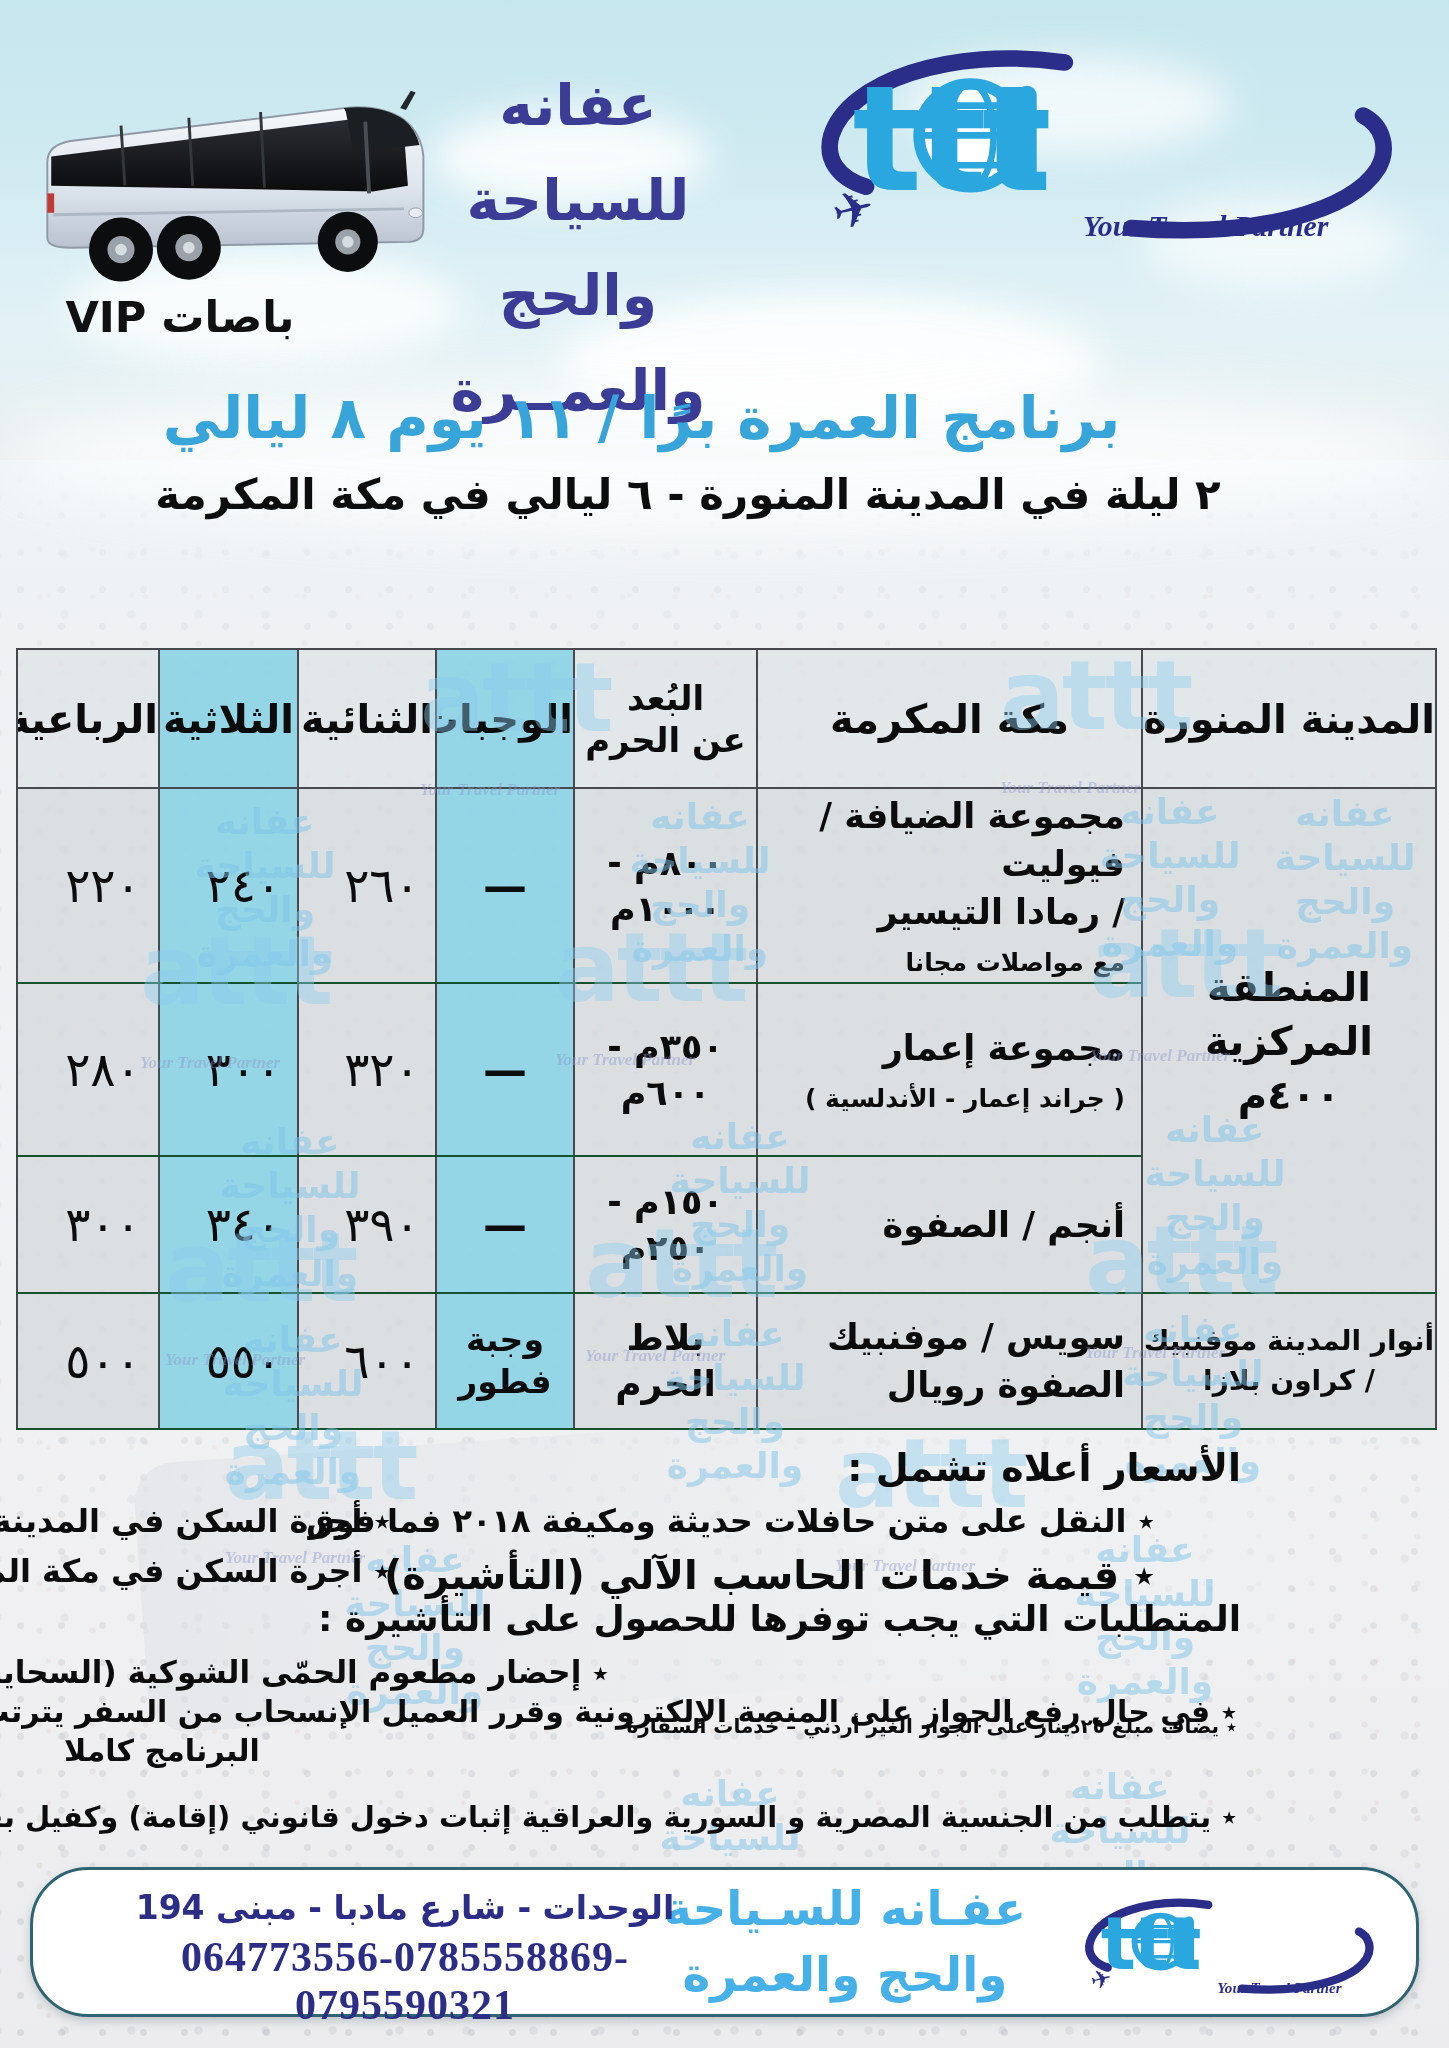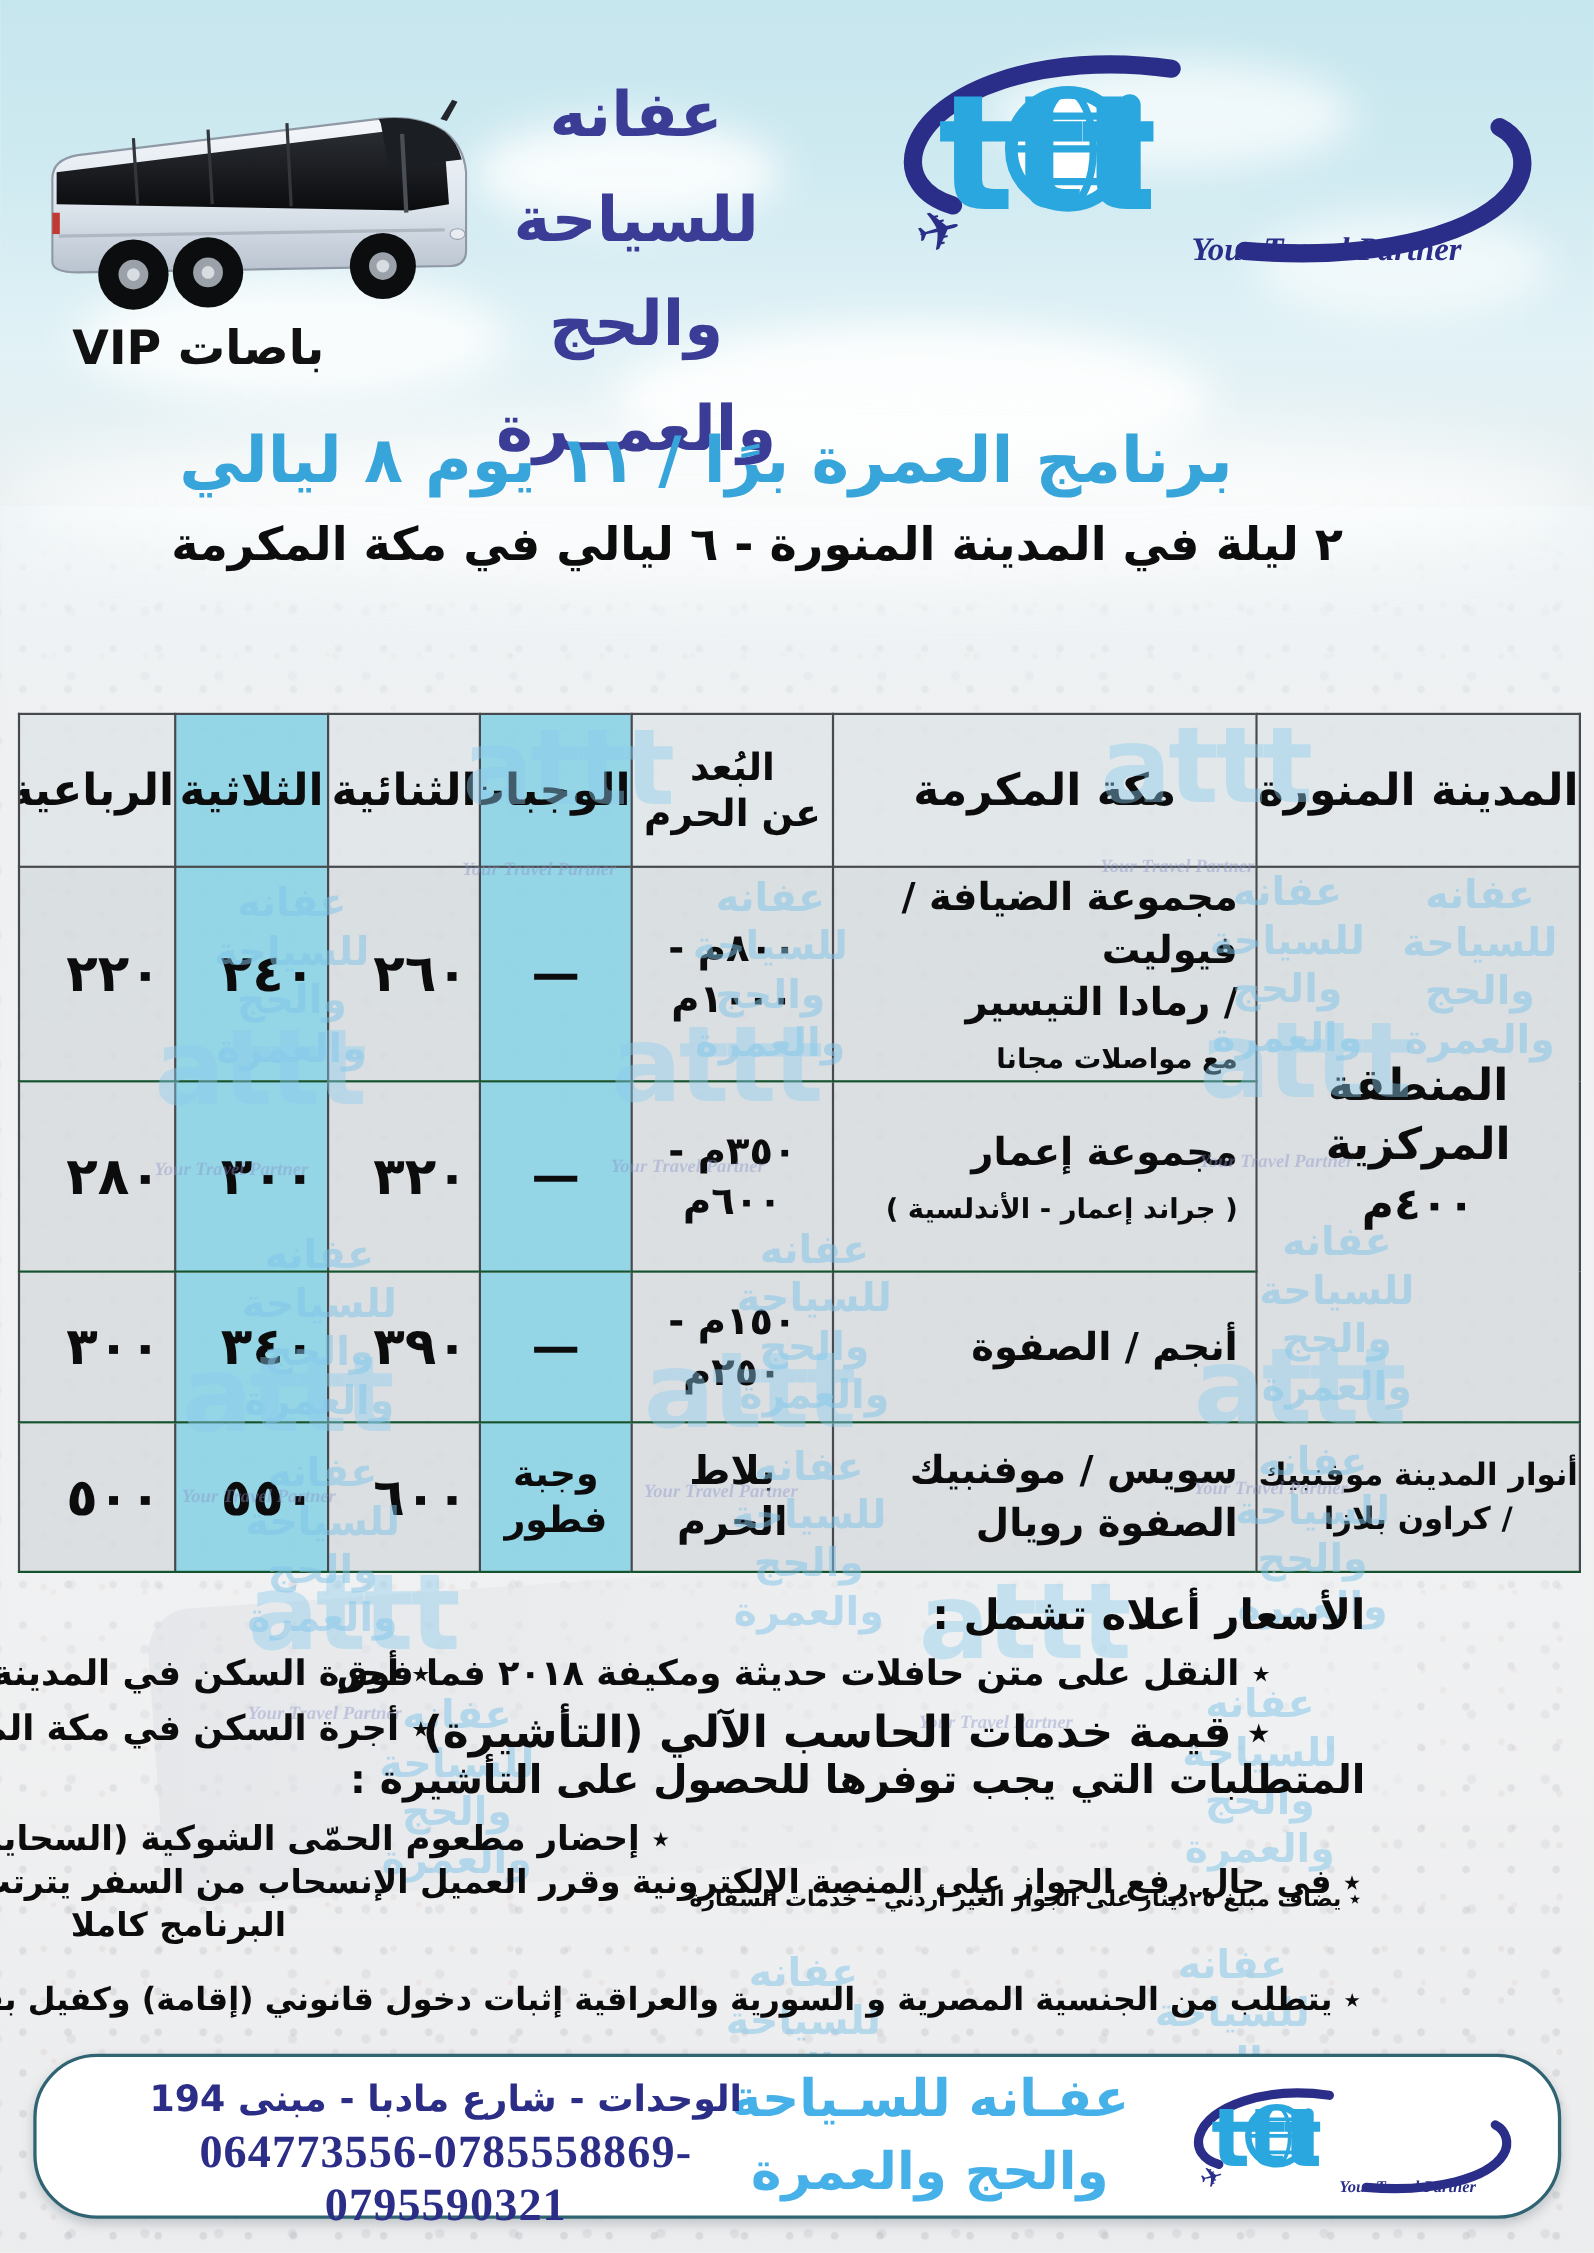--- a/index.html
+++ b/index.html
@@ -54,21 +54,21 @@
 
   
   .price-table-wrap { position:absolute; left:16px; top:648px; width:1419px; height:780px; z-index:2; direction:ltr; }
   table.price-table { width:1419px; height:780px; border-collapse:collapse; table-layout:fixed; direction:rtl; }
   .price-table th, .price-table td { border:2px solid #46494d; text-align:center; vertical-align:middle;
       color:#0c0c0d; background:rgba(214,219,222,.82); overflow:hidden; }
   .price-table tr.datarow > th, .price-table tr.datarow > td { border-bottom:2px solid #14532d; }
   .price-table th { background:rgba(224,229,232,.88); font-size:40px; font-weight:700; }
   .price-table .cyan { background:rgba(140,211,229,.92); }
   .price-table th.c-dist span { display:block; font-size:34px; line-height:42px; font-weight:700; }
-  td.price { font-size:47px; font-weight:700;padding-left:30px; }
+  td.price { font-size:47px; font-weight:400;padding-left:30px; }
   td.meals { font-size:44px; font-weight:700; }
   td.meals span { display:block; font-size:33px; line-height:42px; }
   td.dist span { display:block; font-size:35px; font-weight:700; line-height:46px; }
   td.dist .single { font-size:36px; }
   td.mecca { text-align:right; padding-right:16px; }
   td.mecca .l { display:block; font-size:35px; font-weight:700; line-height:48px; }
   td.mecca .note { display:block; font-size:25px; font-weight:700; line-height:34px; margin-top:10px; }
   td.medina-merged span { display:block; font-size:40px; font-weight:700; line-height:54px; }
   td.medina-small span { display:block; font-size:28px; font-weight:700; line-height:40px; }
 

